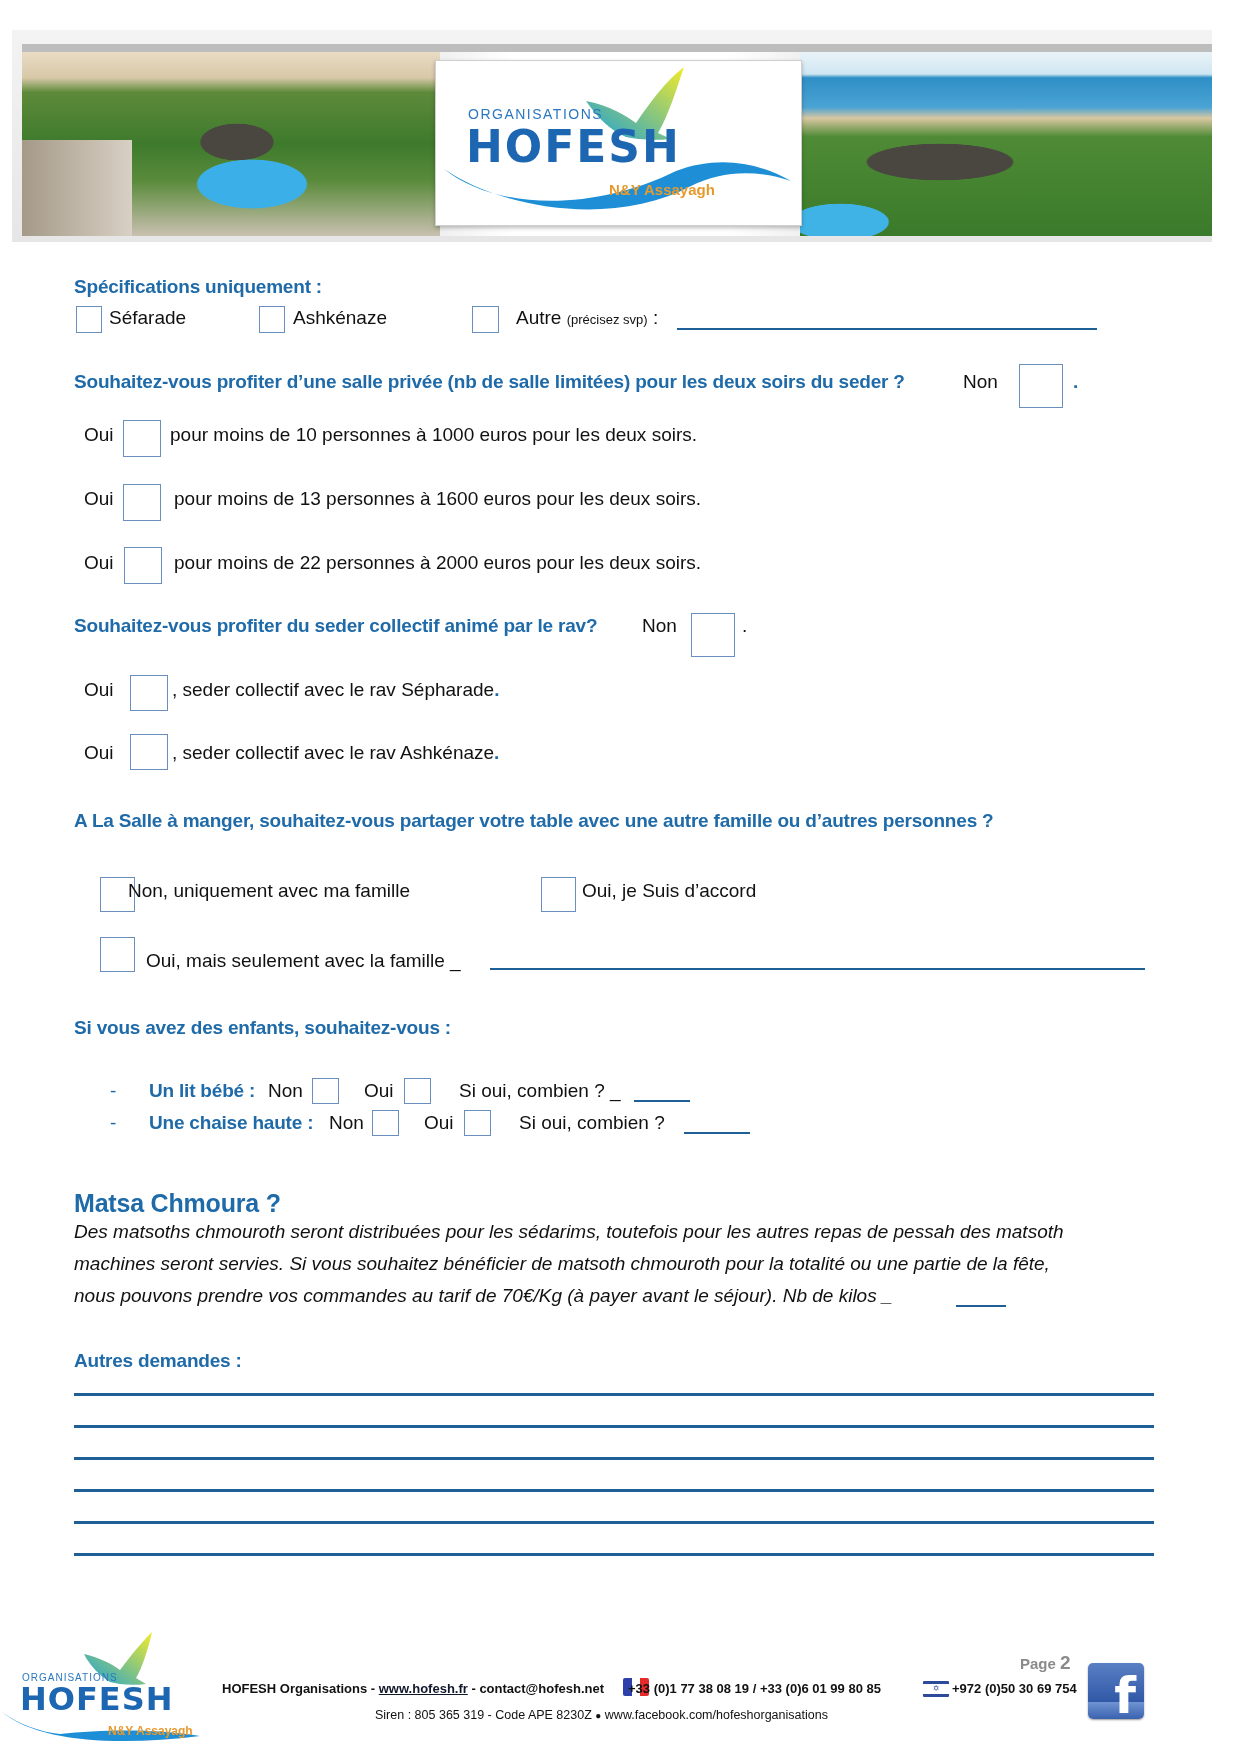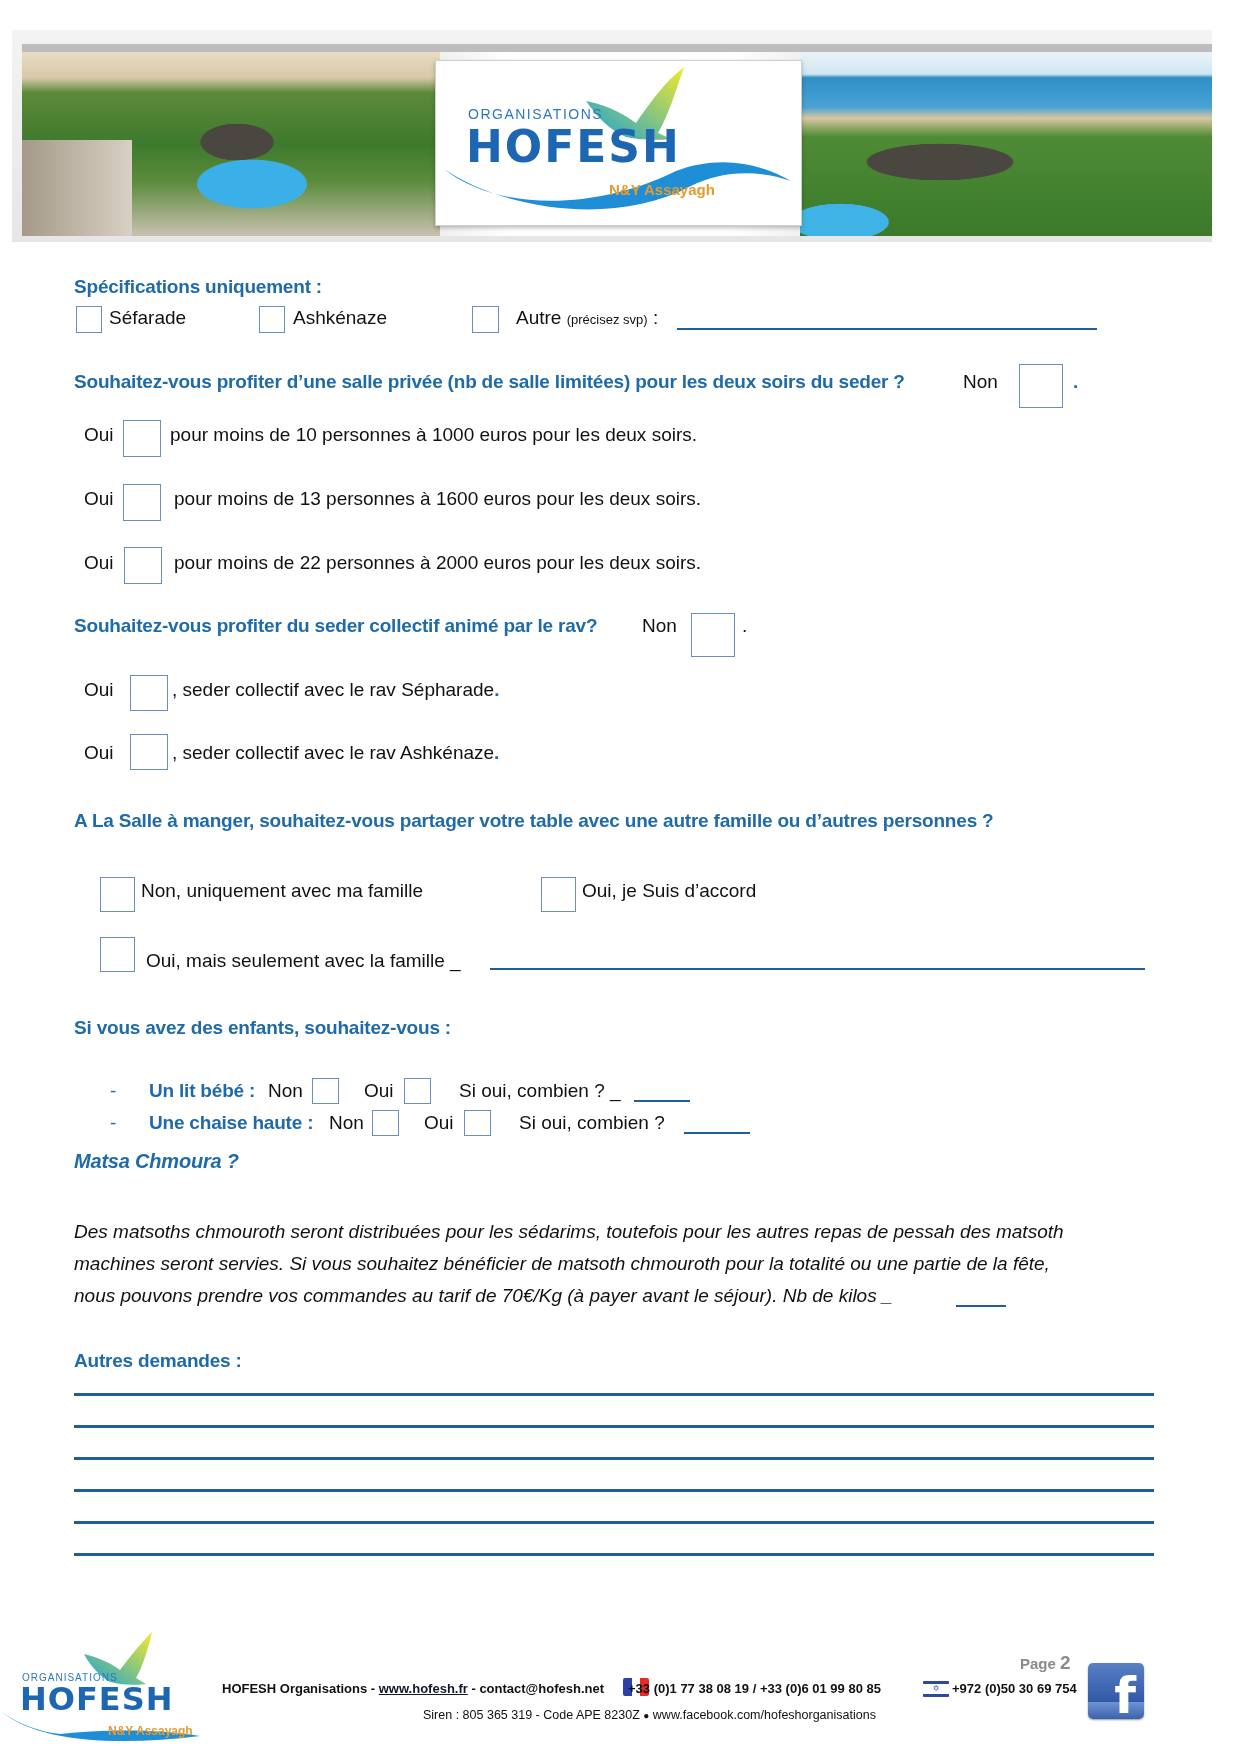--- a/index.html
+++ b/index.html
@@ -99,21 +99,21 @@
 <span class="abs t" style="left:84px;top:679px;">Oui</span>
 <span class="abs cb" style="left:130px;top:675px;width:38px;height:36px;"></span>
 <span class="abs t" style="left:172px;top:679px;"><span>, seder collectif avec le rav Sépharade</span><span class="blue" style="font-weight:bold">.</span></span>
 
 <span class="abs t" style="left:84px;top:742px;">Oui</span>
 <span class="abs cb" style="left:130px;top:734px;width:38px;height:36px;"></span>
 <span class="abs t" style="left:172px;top:742px;"><span>, seder collectif avec le rav Ashkénaze</span><span class="blue" style="font-weight:bold">.</span></span>
 
 <div class="abs h" style="left:74px;top:810px;">A La Salle à manger, souhaitez-vous partager votre table avec une autre famille ou d’autres personnes ?</div>
 <span class="abs cb" style="left:100px;top:877px;width:35px;height:35px;"></span>
-<span class="abs t" style="left:141px;top:880px;">Non, uniquement avec ma famille</span>
+<span class="abs t" style="left:128px;top:880px;">Non, uniquement avec ma famille</span>
 <span class="abs cb" style="left:541px;top:877px;width:35px;height:35px;"></span>
 <span class="abs t" style="left:582px;top:880px;">Oui, je Suis d’accord</span>
 <span class="abs cb" style="left:100px;top:937px;width:35px;height:35px;"></span>
 <span class="abs t" style="left:146px;top:950px;">Oui, mais seulement avec la famille _</span>
 <div class="abs line" style="left:490px;top:956px;width:655px;height:12px;"></div>
 
 <div class="abs h" style="left:74px;top:1017px;">Si vous avez des enfants, souhaitez-vous :</div>
 
 <span class="abs t" style="left:110px;top:1080px;color:#1f6aa8;">-</span>
 <span class="abs h" style="left:149px;top:1080px;">Un lit bébé :</span>
@@ -126,21 +126,21 @@
 
 <span class="abs t" style="left:110px;top:1112px;color:#1f6aa8;">-</span>
 <span class="abs h" style="left:149px;top:1112px;">Une chaise haute :</span>
 <span class="abs t" style="left:329px;top:1112px;">Non</span>
 <span class="abs cb" style="left:372px;top:1110px;width:27px;height:26px;"></span>
 <span class="abs t" style="left:424px;top:1112px;">Oui</span>
 <span class="abs cb" style="left:464px;top:1110px;width:27px;height:26px;"></span>
 <span class="abs t" style="left:519px;top:1112px;">Si oui, combien ?</span>
 <div class="abs line" style="left:684px;top:1120px;width:66px;height:12px;"></div>
 
-<div class="abs h" style="left:74px;top:1150px;font-size:20px;font-style:italic;">Matsa Chmoura ?</div>
+<div class="abs h" style="left:74px;top:1189px;font-size:25px;">Matsa Chmoura ?</div>
 <div class="abs t" style="left:74px;top:1221px;font-style:italic;">Des matsoths chmouroth seront distribuées pour les sédarims, toutefois pour les autres repas de pessah des matsoth</div>
 <div class="abs t" style="left:74px;top:1253px;font-style:italic;">machines seront servies. Si vous souhaitez bénéficier de matsoth chmouroth pour la totalité ou une partie de la fête,</div>
 <div class="abs t" style="left:74px;top:1285px;font-style:italic;">nous pouvons prendre vos commandes au tarif de 70€/Kg (à payer avant le séjour). Nb de kilos _</div>
 <div class="abs line" style="left:956px;top:1293px;width:50px;height:12px;"></div>
 
 <div class="abs h" style="left:74px;top:1350px;">Autres demandes :</div>
 <div class="abs line" style="left:74px;top:1389px;width:1080px;height:4px;border-bottom-width:3px;"></div>
 <div class="abs line" style="left:74px;top:1421px;width:1080px;height:4px;border-bottom-width:3px;"></div>
 <div class="abs line" style="left:74px;top:1453px;width:1080px;height:4px;border-bottom-width:3px;"></div>
 <div class="abs line" style="left:74px;top:1485px;width:1080px;height:4px;border-bottom-width:3px;"></div>
@@ -173,17 +173,17 @@
 <span class="abs" style="left:923px;top:1681px;width:26px;height:16px;background:linear-gradient(180deg,#2d4a9a 0 18%,#ffffff 18% 82%,#2d4a9a 82%);border-radius:1px;text-align:center;font-size:8px;line-height:16px;color:#2d4a9a;">✡</span>
 <span class="abs foot" style="left:952px;top:1681px;">+972 (0)50 30 69 754</span>
 
 <div class="abs" style="left:1020px;top:1652px;font-size:15px;font-weight:bold;color:#8a8a8a;">
   <span>Page</span>
   <span style="font-size:19px;">2</span>
 </div>
 
 <div class="abs" style="left:1088px;top:1663px;width:56px;height:56px;border-radius:5px;background:linear-gradient(180deg,#5a7fc4,#2f58a6 70%,#6f93d2 70%,#3a62ae);box-shadow:0 1px 2px rgba(0,0,0,0.4);color:#fff;font-weight:bold;font-family:'DejaVu Sans',sans-serif;font-size:50px;line-height:66px;text-align:right;padding-right:8px;box-sizing:border-box;overflow:hidden;">f</div>
 
-<div class="abs foot-small" style="left:375px;top:1708px;margin-left:48px;">
+<div class="abs foot-small" style="left:375px;top:1708px;">
   <span>Siren : 805 365 319 - Code APE 8230Z</span>
   <span style="font-size:10px;">●</span>
   <span>www.facebook.com/hofeshorganisations</span>
 </div>
 
 </body></html>

